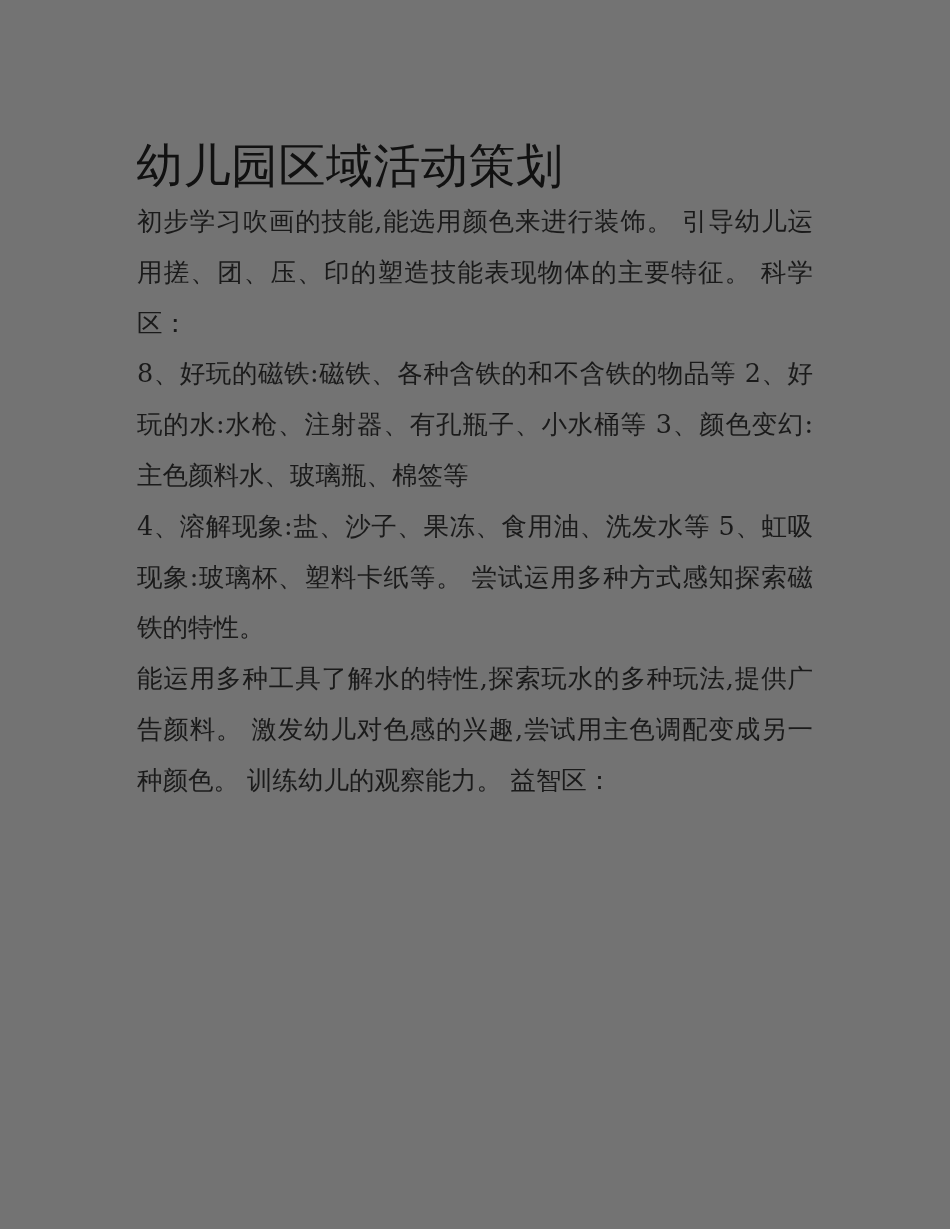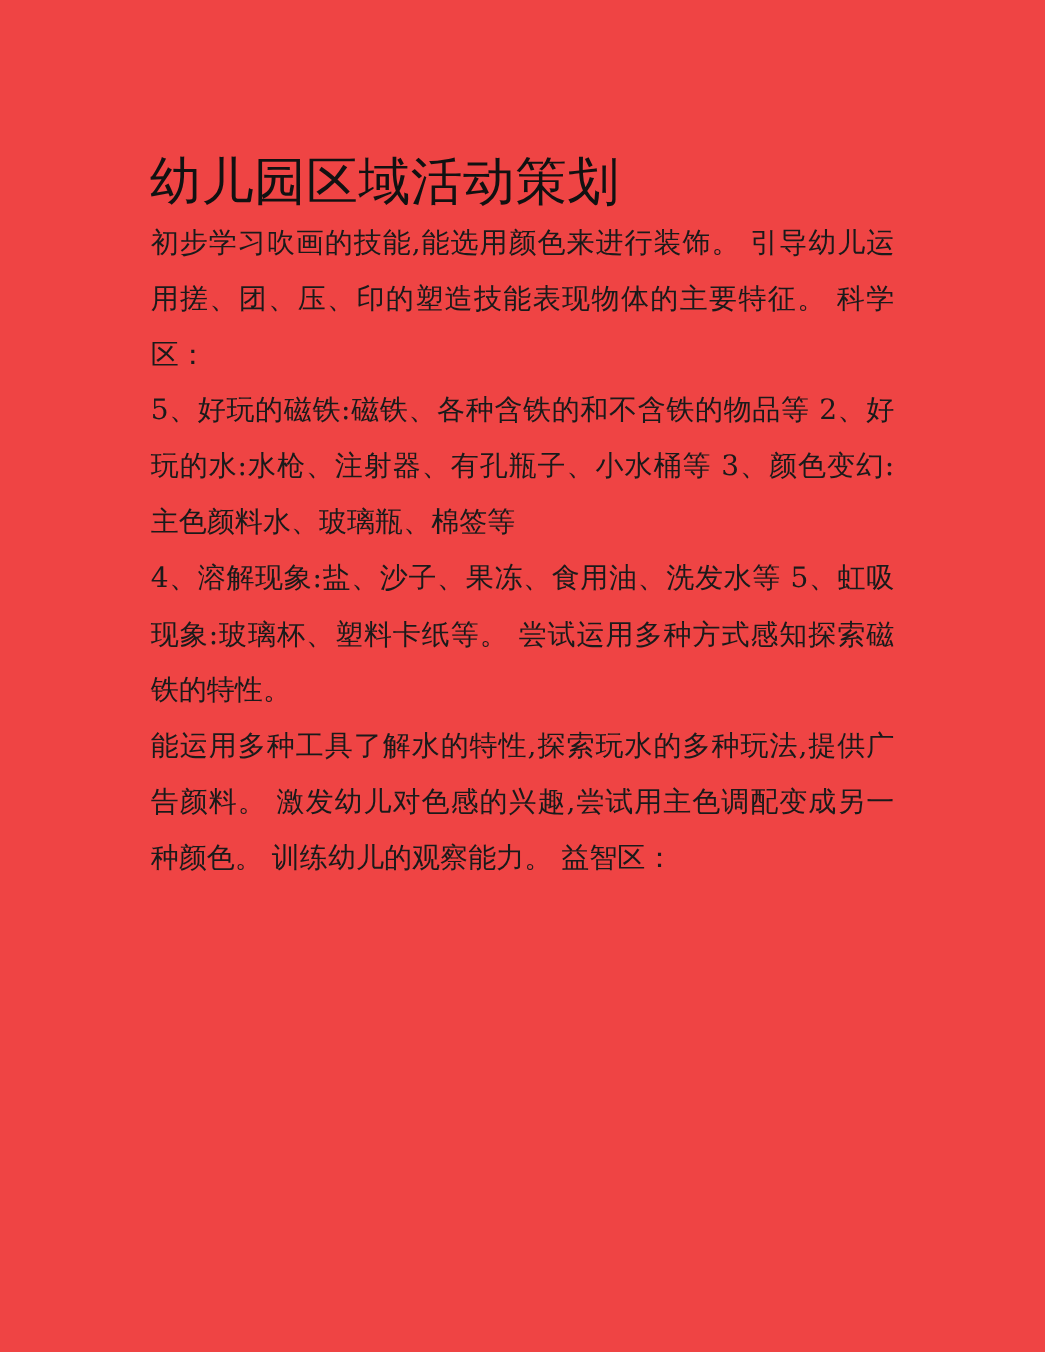--- a/index.html
+++ b/index.html
@@ -9,21 +9,21 @@
     background: #ffffff;
   }
   body {
     font-family: "DejaVu Serif", "Liberation Serif", serif;
     color: #1a1a1a;
   }
   #page {
     position: relative;
     width: 950px;
     height: 1229px;
-    background: #ef4444;
+    background: #737373;
     overflow: hidden;
     box-sizing: border-box;
   }
   #doc-title {
     position: absolute;
     left: 136px;
     top: 104px;
     width: 680px;
     font-size: 47px;
     line-height: 62px;
@@ -55,18 +55,18 @@
 </style>
 </head>
 <body>
 
 <div id="page">
 
   <h1 id="doc-title">幼儿园区域活动策划</h1>
 
   <div id="body-text">
     <p class="para">初步学习吹画的技能,能选用颜色来进行装饰。 引导幼儿运用搓、团、压、印的塑造技能表现物体的主要特征。 科学区：</p>
-    <p class="para">5、好玩的磁铁:磁铁、各种含铁的和不含铁的物品等 2、好玩的水:水枪、注射器、有孔瓶子、小水桶等 3、颜色变幻:主色颜料水、玻璃瓶、棉签等</p>
+    <p class="para">8、好玩的磁铁:磁铁、各种含铁的和不含铁的物品等 2、好玩的水:水枪、注射器、有孔瓶子、小水桶等 3、颜色变幻:主色颜料水、玻璃瓶、棉签等</p>
     <p class="para">4、溶解现象:盐、沙子、果冻、食用油、洗发水等 5、虹吸现象:玻璃杯、塑料卡纸等。 尝试运用多种方式感知探索磁铁的特性。</p>
     <p class="para">能运用多种工具了解水的特性,探索玩水的多种玩法,提供广告颜料。 激发幼儿对色感的兴趣,尝试用主色调配变成另一种颜色。 训练幼儿的观察能力。 益智区：</p>
   </div>
 
 </div>
 
 </body></html>

